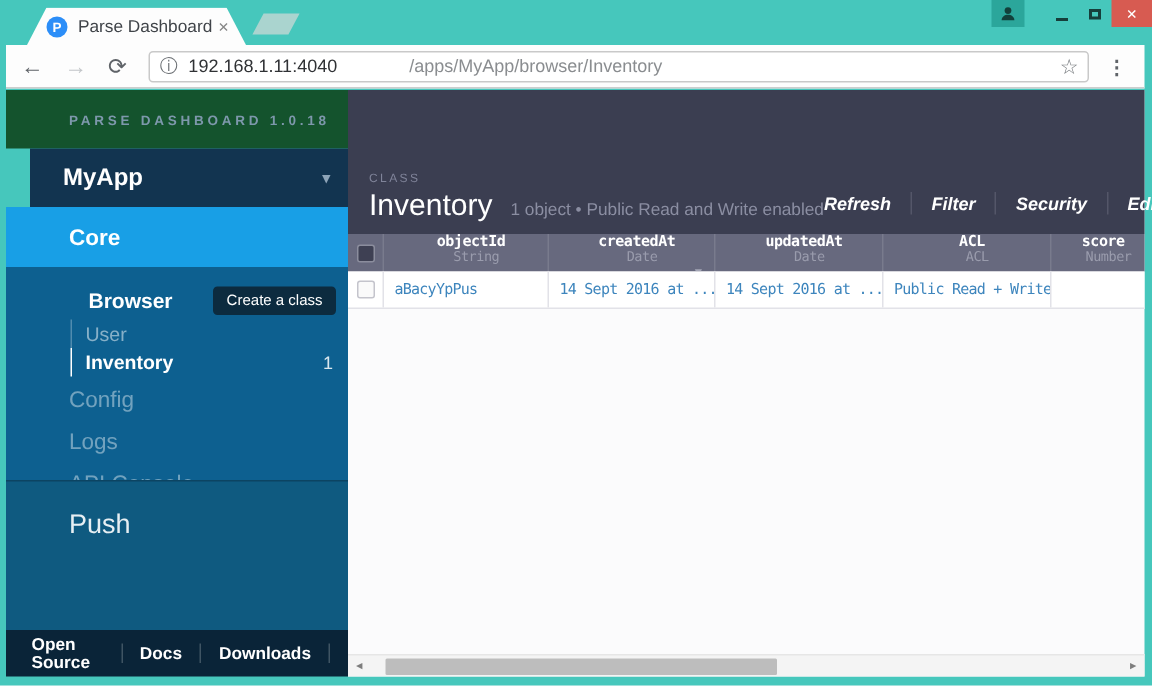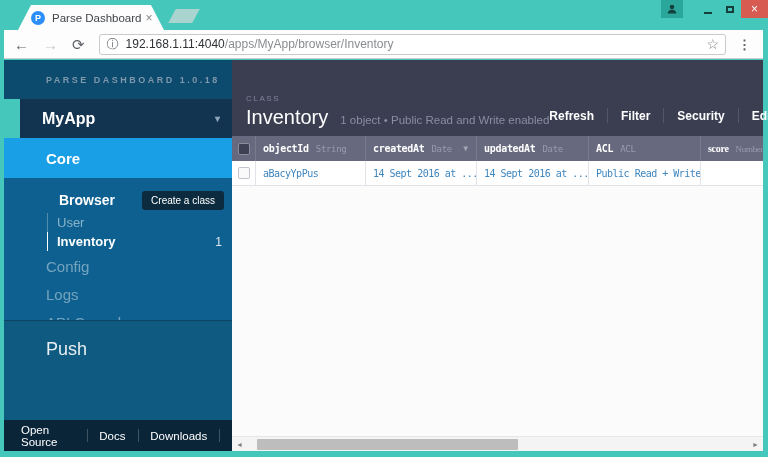--- a/index.html
+++ b/index.html
@@ -25,81 +25,81 @@
   .win-close { width:27px; background:#d75b51; color:#fff; display:flex; align-items:center; justify-content:center; font-size:12px; }
 
   .toolbar { position:absolute; left:4px; right:5px; top:30px; height:29px; background:#fdfdfd;
              border-bottom:1px solid #cdcdcd; display:flex; align-items:center; padding:0 8px 0 10px; }
   .nav { color:#5f6368; font-size:15px; margin-right:14px; line-height:1; }
   .nav.fwd { color:#c3c6c9; }
   .omnibox { flex:1; height:21px; background:#fff; border:1px solid #c9c9c9; border-radius:3px;
              display:flex; align-items:center; padding:0 6px 0 7px; margin-right:8px; }
   .info { color:#6b6f73; font-size:12px; margin-right:7px; }
   .url { font-size:12px; color:#303235; flex:1; white-space:nowrap; overflow:hidden; }
-  .url .path { color:#8a8d90; }
+  .url .path { color:#8a8d90;margin-left:48px; }
   .star { color:#767a7e; font-size:14px; }
   .dots { color:#5f6368; font-size:13px; font-weight:bold; padding:0 4px; }
 
   
   .content { position:absolute; left:4px; right:5px; top:60px; bottom:6px; display:flex; }
 
   
   .sidebar { width:228px; flex:0 0 228px; display:flex; flex-direction:column; color:#fff; }
-  .sb-brand { height:39px; background:#0c4a6e; display:flex; align-items:center; padding-left:42px;
+  .sb-brand { height:39px; background:#14532d; display:flex; align-items:center; padding-left:42px;
               font-size:9px; font-weight:bold; letter-spacing:2.5px; color:#7e98ac; white-space:nowrap; }
   .sb-app { height:39px; background:#123450; display:flex; align-items:center; padding:0 12px 0 22px;
             font-size:16px; font-weight:bold;margin-left:16px; }
   .sb-app .caret { margin-left:auto; font-size:10px; color:#8da4b8; }
   .sb-core { height:40px; background:#189fe6; display:flex; align-items:center; padding-left:42px;
              font-size:15px; font-weight:bold; }
   .sb-section { height:142px; background:#0d6090; padding-top:9px; }
   .sb-browser-row { display:flex; align-items:center; padding:0 8px 0 55px; height:26px; }
   .sb-browser { font-size:14px; font-weight:bold; }
   .create-class { margin-left:auto; background:#0c2b3f; color:#fff; border:none; border-radius:3px;
                   font-family:"Liberation Sans",sans-serif; font-size:10px; padding:4px 9px; }
   .sb-sub { margin-left:43px; border-left:1px solid rgba(255,255,255,.28); padding:2px 10px 2px 9px;
             font-size:13px; color:rgba(255,255,255,.5); display:flex; align-items:center; }
   .sb-sub.active { border-left-color:#fff; color:#fff; font-weight:bold; }
   .sb-sub .count { margin-left:auto; font-weight:normal; font-size:12px; color:rgba(255,255,255,.85); }
   .sb-item { padding:4px 10px 4px 42px; font-size:15px; color:rgba(255,255,255,.42); margin-top:3px; }
   .sb-push { flex:1; background:#0f5a80; border-top:1px solid rgba(8,42,62,.45); padding:18px 0 0 42px;
              font-size:18px; color:rgba(255,255,255,.9); }
   .sb-footer { height:31px; background:#0a2438; display:flex; align-items:center; padding-left:17px;
-               font-size:11.5px; font-weight:normal; }
+               font-size:11.5px; font-weight:bold; }
   .sb-footer .sep { width:1px; height:13px; background:rgba(255,255,255,.22); margin:0 12px; }
 
   
   .main { flex:1; background:#fbfbfc; display:flex; flex-direction:column; position:relative; min-width:0; }
-  .main-header { height:76px; background:#3b3e51; display:flex; align-items:flex-end; padding:0 14px 9px 14px; }
+  .main-header { height:96px; background:#3b3e51; display:flex; align-items:flex-end; padding:0 14px 9px 14px; }
   .class-block { line-height:1; }
   .class-label { font-size:8px; letter-spacing:1.6px; color:#80849a; margin-bottom:4px; }
   .title-row { display:flex; align-items:baseline; }
   .class-name { font-size:20px; color:#fff; font-weight:normal; }
   .class-sub { font-size:11.5px; color:#8b8ea2; margin-left:12px; white-space:nowrap; }
   .actions { margin-left:auto; display:flex; align-items:center; padding-bottom:4px; }
-  .action { font-size:12px; font-weight:bold; color:#fff; white-space:nowrap; }
+  .action { font-size:12px; font-weight:bold; color:#fff; white-space:nowrap;font-style:italic; }
   .actions .sep { width:1px; height:15px; background:#545669; margin:0 13px; }
 
   
   .thead { height:25px; background:#67697e; display:flex; font-family:"DejaVu Sans Mono", monospace; }
   .th { display:flex; align-items:center; padding-left:7px; border-right:1px solid rgba(255,255,255,.12);
-        overflow:hidden; white-space:nowrap; }
+        overflow:hidden; white-space:nowrap;flex-direction:column; }
   .th .name { font-size:10px; font-weight:bold; color:#fff; letter-spacing:-0.3px; }
   .th .type { font-size:9px; color:#9a9cad; margin-left:7px; letter-spacing:-0.3px; }
   .th .sort { margin-left:auto; margin-right:8px; font-size:8px; color:#a3a5b5; }
   .trow { height:25px; background:#fff; border-bottom:1px solid #e2e2e8; display:flex;
           font-family:"DejaVu Sans Mono", monospace; }
   .td { display:flex; align-items:center; padding-left:7px; border-right:1px solid #e2e2e8;
         font-size:10px; color:#3d85bd; letter-spacing:-0.5px; overflow:hidden; white-space:nowrap;text-align:center; }
   .c-check { width:24px; flex:0 0 24px; justify-content:center; padding-left:0; }
   .c-oid  { width:110px; flex:0 0 110px; }
   .c-cre  { width:111px; flex:0 0 111px; }
   .c-upd  { width:112px; flex:0 0 112px; }
   .c-acl  { width:112px; flex:0 0 112px; }
-  .c-score{ flex:1; border-right:none;font-family:Liberation Serif, serif; }
+  .c-score{ flex:1; border-right:none; }
   .cb-dark { width:12px; height:12px; background:#3e4053; border:1px solid #8b8d9d; border-radius:2px; }
   .cb-light{ width:12px; height:12px; background:#fafafa; border:1px solid #c4c4cc; border-radius:2px; }
 
   
   .hscroll { position:absolute; left:0; right:0; bottom:0; height:15px; background:#f4f4f4;
              border-top:1px solid #e6e6e6; display:flex; align-items:center; }
   .hs-arrow { width:15px; text-align:center; font-size:7px; color:#7d7d7d; line-height:15px; }
   .hs-track { flex:1; height:15px; position:relative; }
   .hs-thumb { position:absolute; left:2%; top:2px; width:52%; height:11px; background:#bdbdbd; border-radius:1px; }
 </style>

